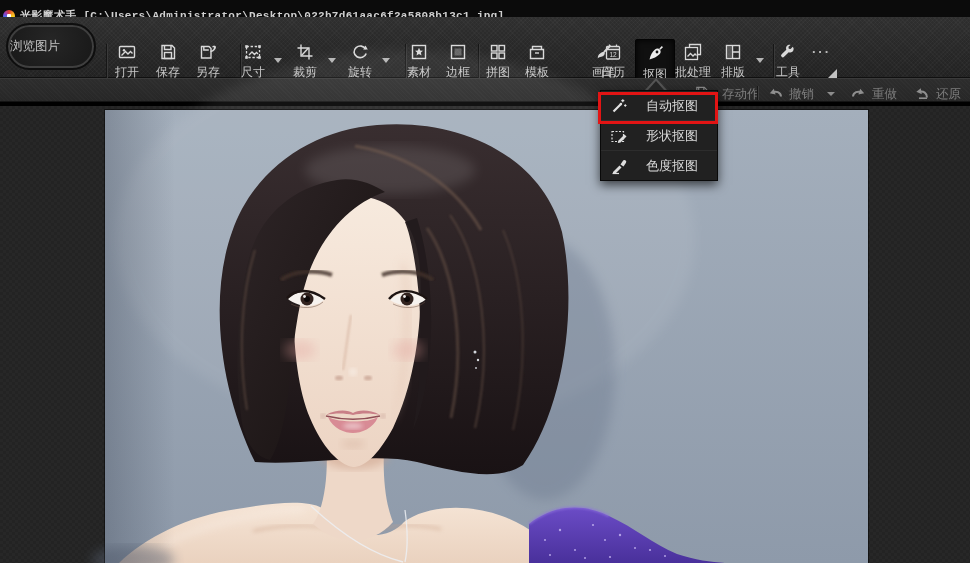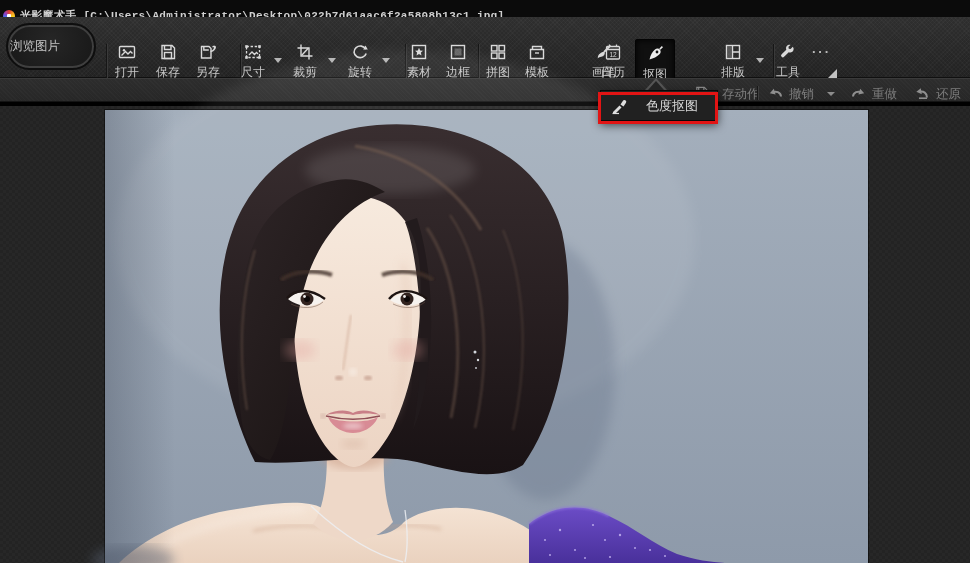--- a/index.html
+++ b/index.html
@@ -231,20 +231,30 @@
       <span class="tb-ic">
         <svg width="20" height="20" viewBox="0 0 20 20">
           <path d="M4.5,15.5 C5.5,11 7.5,7.5 10,5.5 C11.5,4.2 13.8,4.3 15,5.7 C16.2,7.1 15.8,9.2 14.2,10.5 C12,12.5 8.5,14.5 4.5,15.5 Z" fill="#ececec"></path>
           <circle cx="12" cy="8" r="1.4" fill="#141414"></circle>
           <path d="M14.8,5.2 L17.4,2.6" stroke="#ececec" stroke-width="1.6"></path>
           </svg>
       </span>
       <span class="tb-lb">抠图</span>
     </div>
 
+    <div class="tb" style="left:669px;width:48px">
+      <span class="tb-ic">
+        <svg width="20" height="20" viewBox="0 0 20 20" fill="none" stroke="#d9d9d9" stroke-width="1.3">
+          <path d="M6.5,5.5 V2.5 H17.5 V12.5 H14.5"></path>
+            <rect x="2.5" y="5.5" width="12" height="12"></rect>
+          <path d="M4.5,14.5 l3,-3 2.5,2.5 2,-2 1.5,1.5"></path>
+          </svg>
+      </span>
+      <span class="tb-lb">批处理</span>
+    </div>
 
     <div class="tb" style="left:713px">
       <span class="tb-ic">
         <svg width="20" height="20" viewBox="0 0 20 20" fill="none" stroke="#d9d9d9" stroke-width="1.4">
           <rect x="3.5" y="3.5" width="13" height="13"></rect>
             <path d="M9.5,3.5 V16.5 M9.5,10 H16.5"></path>
           <rect x="4.5" y="4.5" width="4" height="11" fill="rgba(255,255,255,.22)" stroke="none"></rect>
           </svg>
       </span>
       <span class="tb-lb">排版</span>
@@ -445,20 +455,40 @@
     </div>
   </div>
 
   <div class="ptr-o"></div>
   <div class="ptr-i"></div>
 
   <div class="menu">
     <div class="mi">
       <span class="mi-ic">
         <svg width="18" height="18" viewBox="0 0 18 18">
+          <path d="M3.5,14.5 L10.5,7.5" stroke="#e2e2e2" stroke-width="2.2"></path>
+          <path d="M12.8,2.2 v3 M11.3,3.7 h3" stroke="#e2e2e2" stroke-width="1.2"></path>
+          <path d="M15.3,7.3 v2.4 M14.1,8.5 h2.4" stroke="#e2e2e2" stroke-width="1.1"></path>
+          <circle cx="10.9" cy="7.1" r="1.3" fill="#e2e2e2"></circle>
+          </svg>
+      </span>
+      <span class="mi-lb">自动抠图</span>
+    </div>
+    <div class="mi">
+      <span class="mi-ic">
+        <svg width="18" height="18" viewBox="0 0 18 18">
+          <rect x="2" y="4.5" width="11.5" height="10" fill="none" stroke="#dedede" stroke-width="1.2" stroke-dasharray="2 1.5"></rect>
+          <path d="M8.5,13.5 L14.5,7.5 L16.5,9.5 L10.5,15.5 L7.8,16 Z" fill="#dedede"></path>
+          </svg>
+      </span>
+      <span class="mi-lb">形状抠图</span>
+    </div>
+    <div class="mi">
+      <span class="mi-ic">
+        <svg width="18" height="18" viewBox="0 0 18 18">
           <path d="M3,15 L9.5,8.5 L11.5,10.5 L5,17 H3 Z" fill="#dedede"></path>
           <path d="M10.5,7.5 L12.8,4 a1.8,1.8 0 0 1 3.2,1.8 L13.5,9.5 Z" fill="#dedede"></path>
           <path d="M2.5,16.5 H9" stroke="#dedede" stroke-width="1.2"></path>
           </svg>
       </span>
       <span class="mi-lb">色度抠图</span>
     </div>
   </div>
 
   <div class="annotation"></div>

